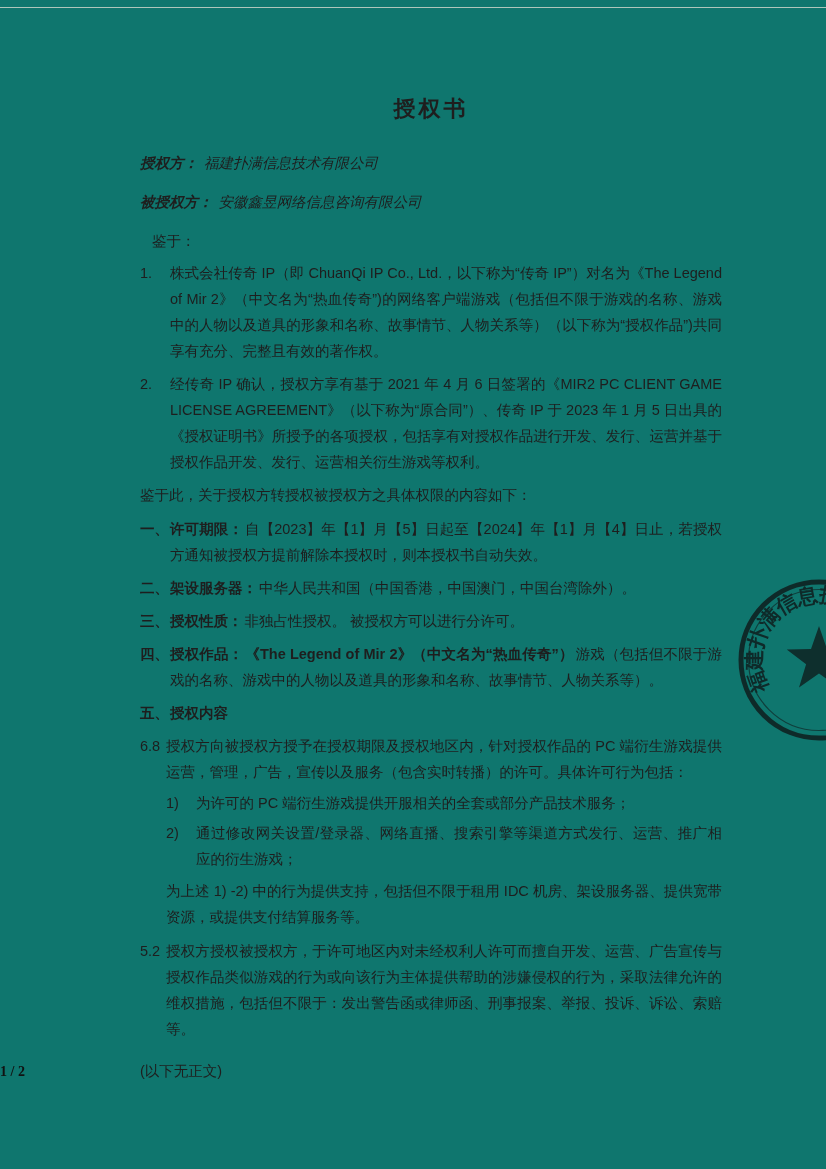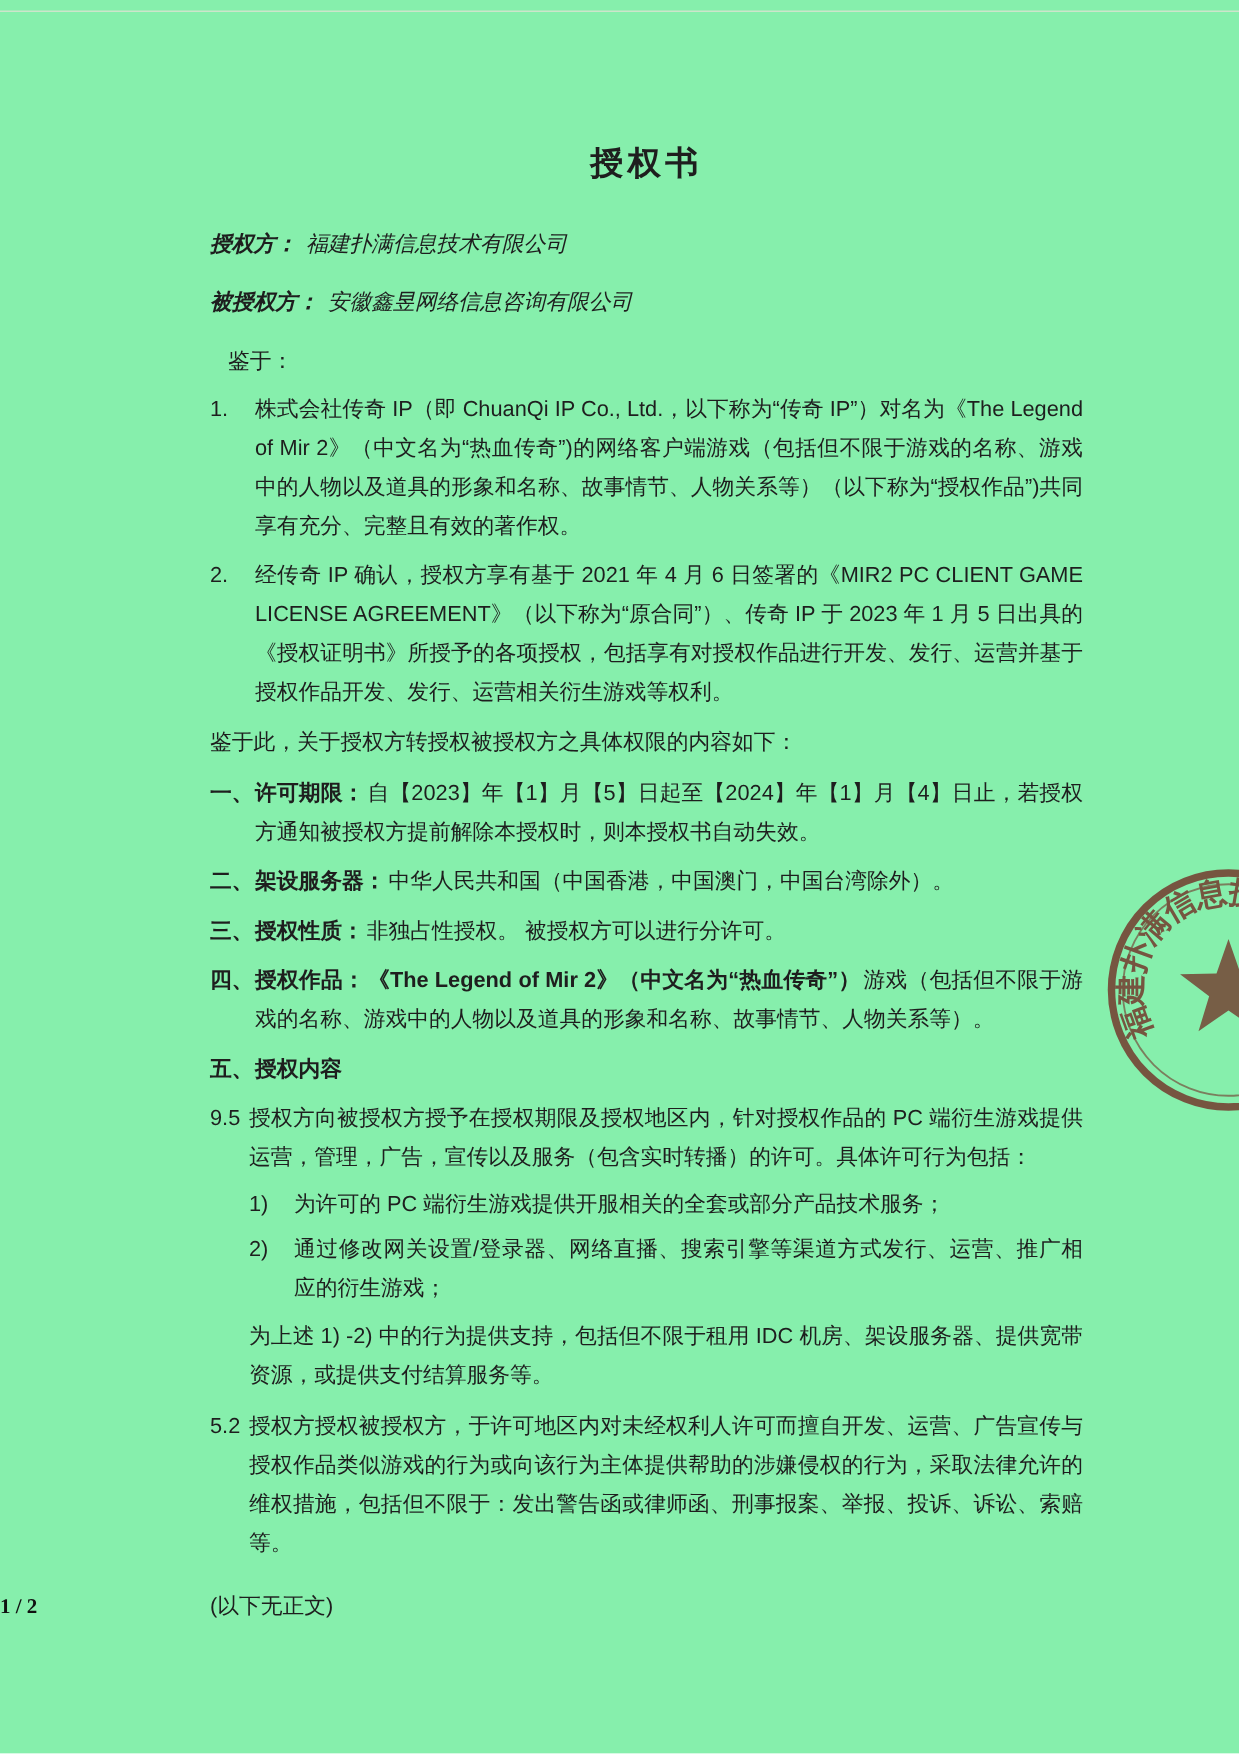--- a/index.html
+++ b/index.html
@@ -1,19 +1,19 @@
 <!DOCTYPE html>
 <html><head>
 <meta charset="utf-8">
 <style>
   html,body{margin:0;padding:0;background:#ffffff;}
   .page{
     position:relative;
     width:826px;height:1169px;
-    background:#86efac;
+    background:#0f766e;
     overflow:hidden;
     font-family:"Liberation Sans",sans-serif;
     color:#1e1e1e;
   }
   .scan-edge{
     position:absolute;left:0;top:7px;width:100%;height:1px;
     background:#e4e1d5;opacity:.75;
   }
   .doc{
     position:absolute;left:140px;top:94px;width:582px;
@@ -97,21 +97,21 @@
     <div class="term">
       <span class="mark">四、</span>
       <span class="body"><b>授权作品：</b><b>《The Legend of Mir 2》（中文名为“热血传奇”）</b><span>游戏（包括但不限于游戏的名称、游戏中的人物以及道具的形象和名称、故事情节、人物关系等）。</span></span>
     </div>
     <div class="term">
       <span class="mark">五、</span>
       <span class="body"><b>授权内容</b></span>
     </div>
 
     <div class="clause">
-      <span class="num">9.5</span>
+      <span class="num">6.8</span>
       <span class="txt">授权方向被授权方授予在授权期限及授权地区内，针对授权作品的 PC 端衍生游戏提供运营，管理，广告，宣传以及服务（包含实时转播）的许可。具体许可行为包括：</span>
     </div>
 
     <div class="subitem">
       <span class="num">1)</span>
       <span class="txt">为许可的 PC 端衍生游戏提供开服相关的全套或部分产品技术服务；</span>
     </div>
     <div class="subitem">
       <span class="num">2)</span>
       <span class="txt">通过修改网关设置/登录器、网络直播、搜索引擎等渠道方式发行、运营、推广相应的衍生游戏；</span>

